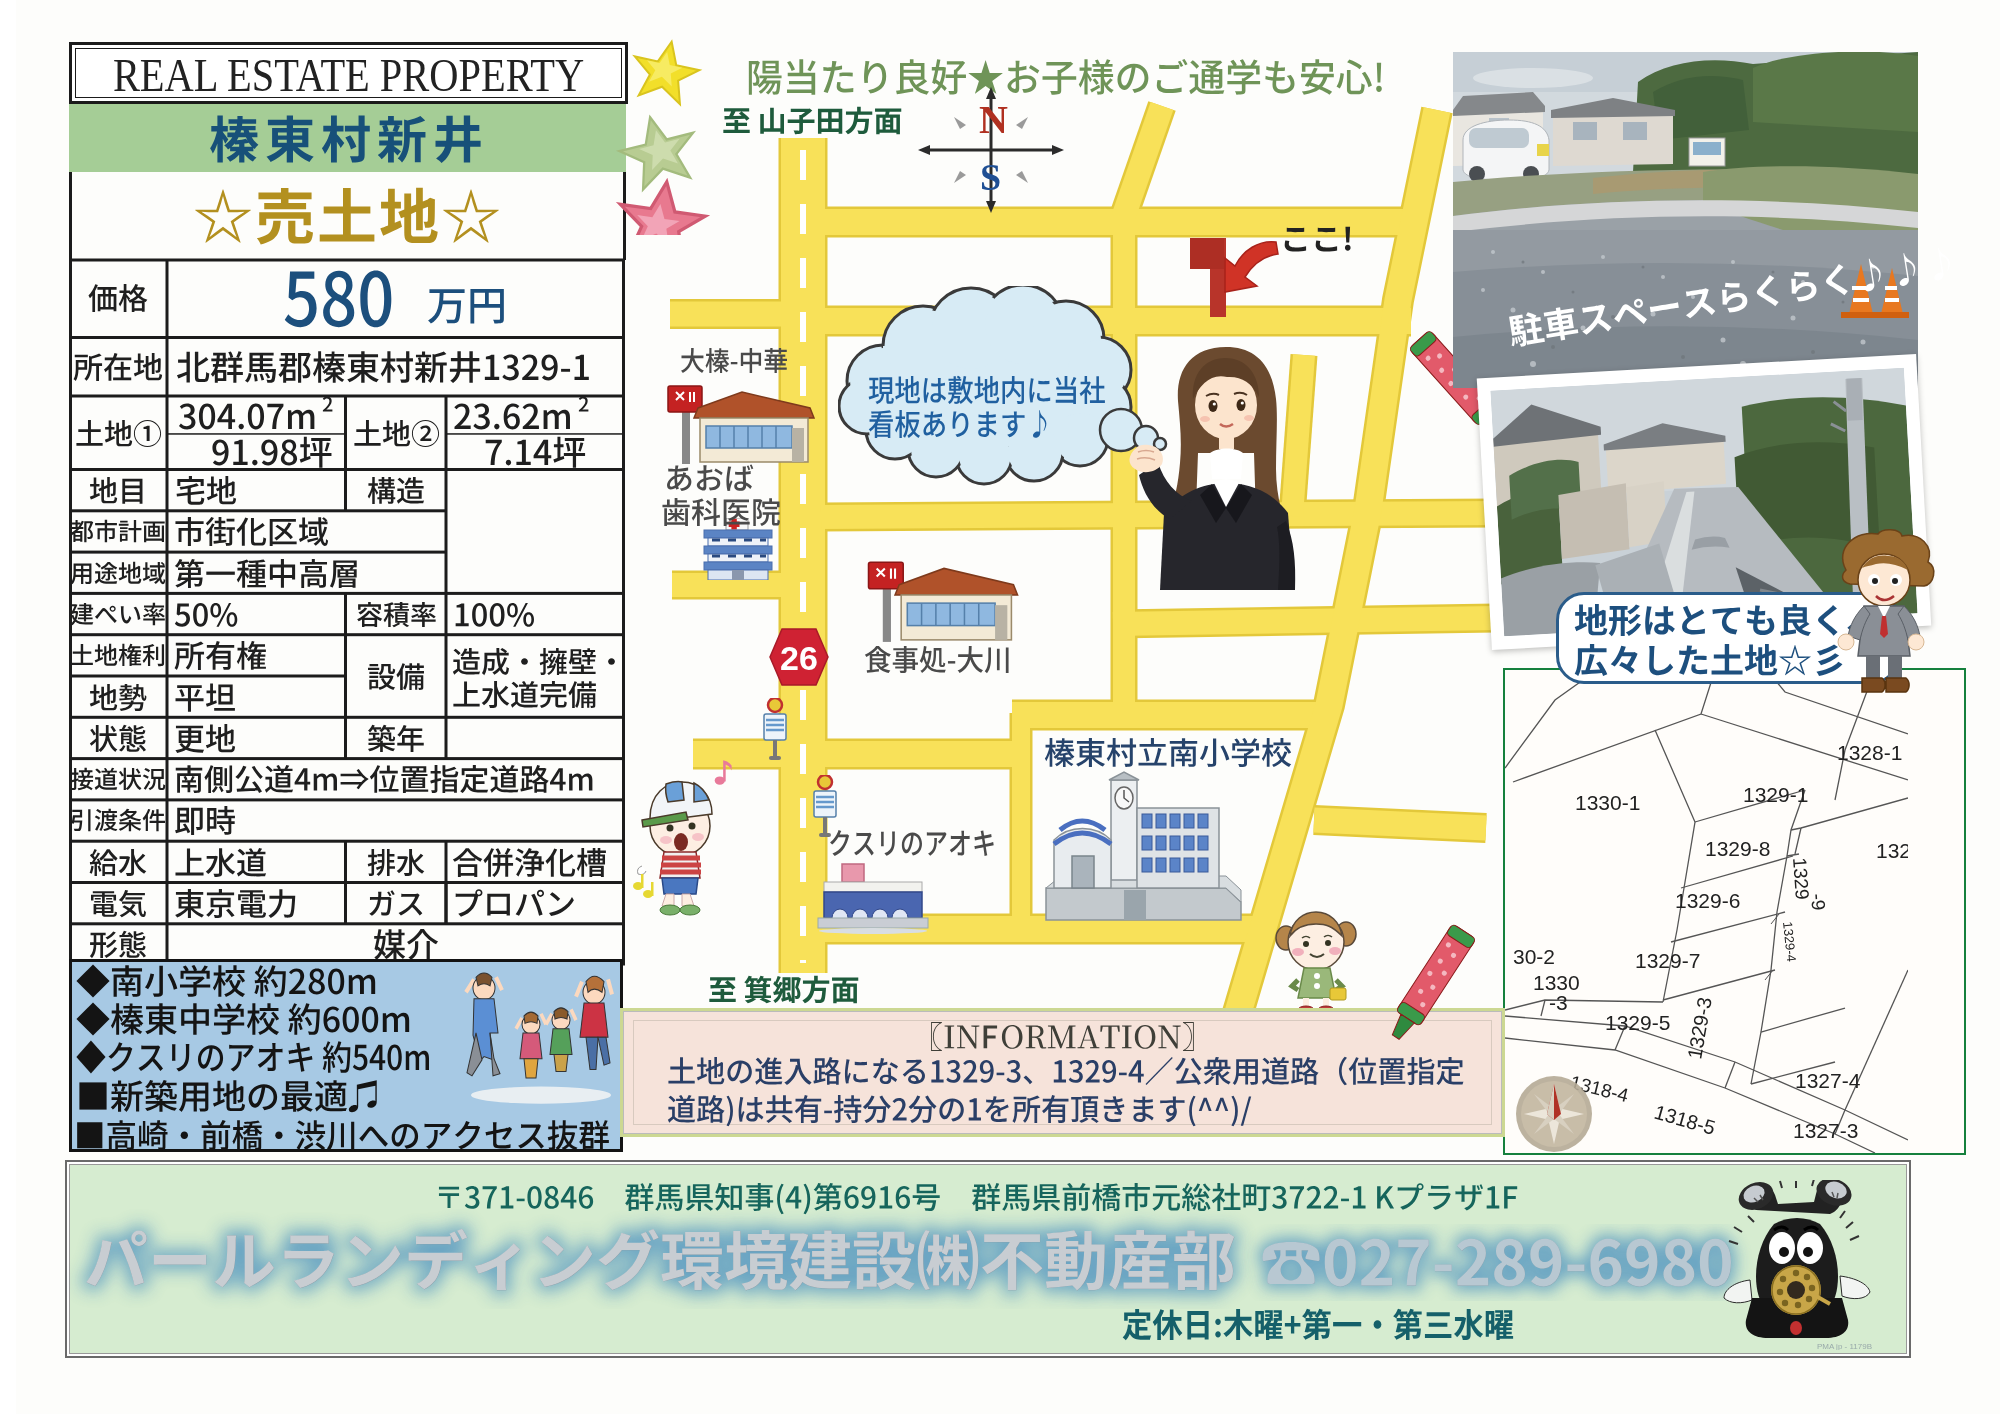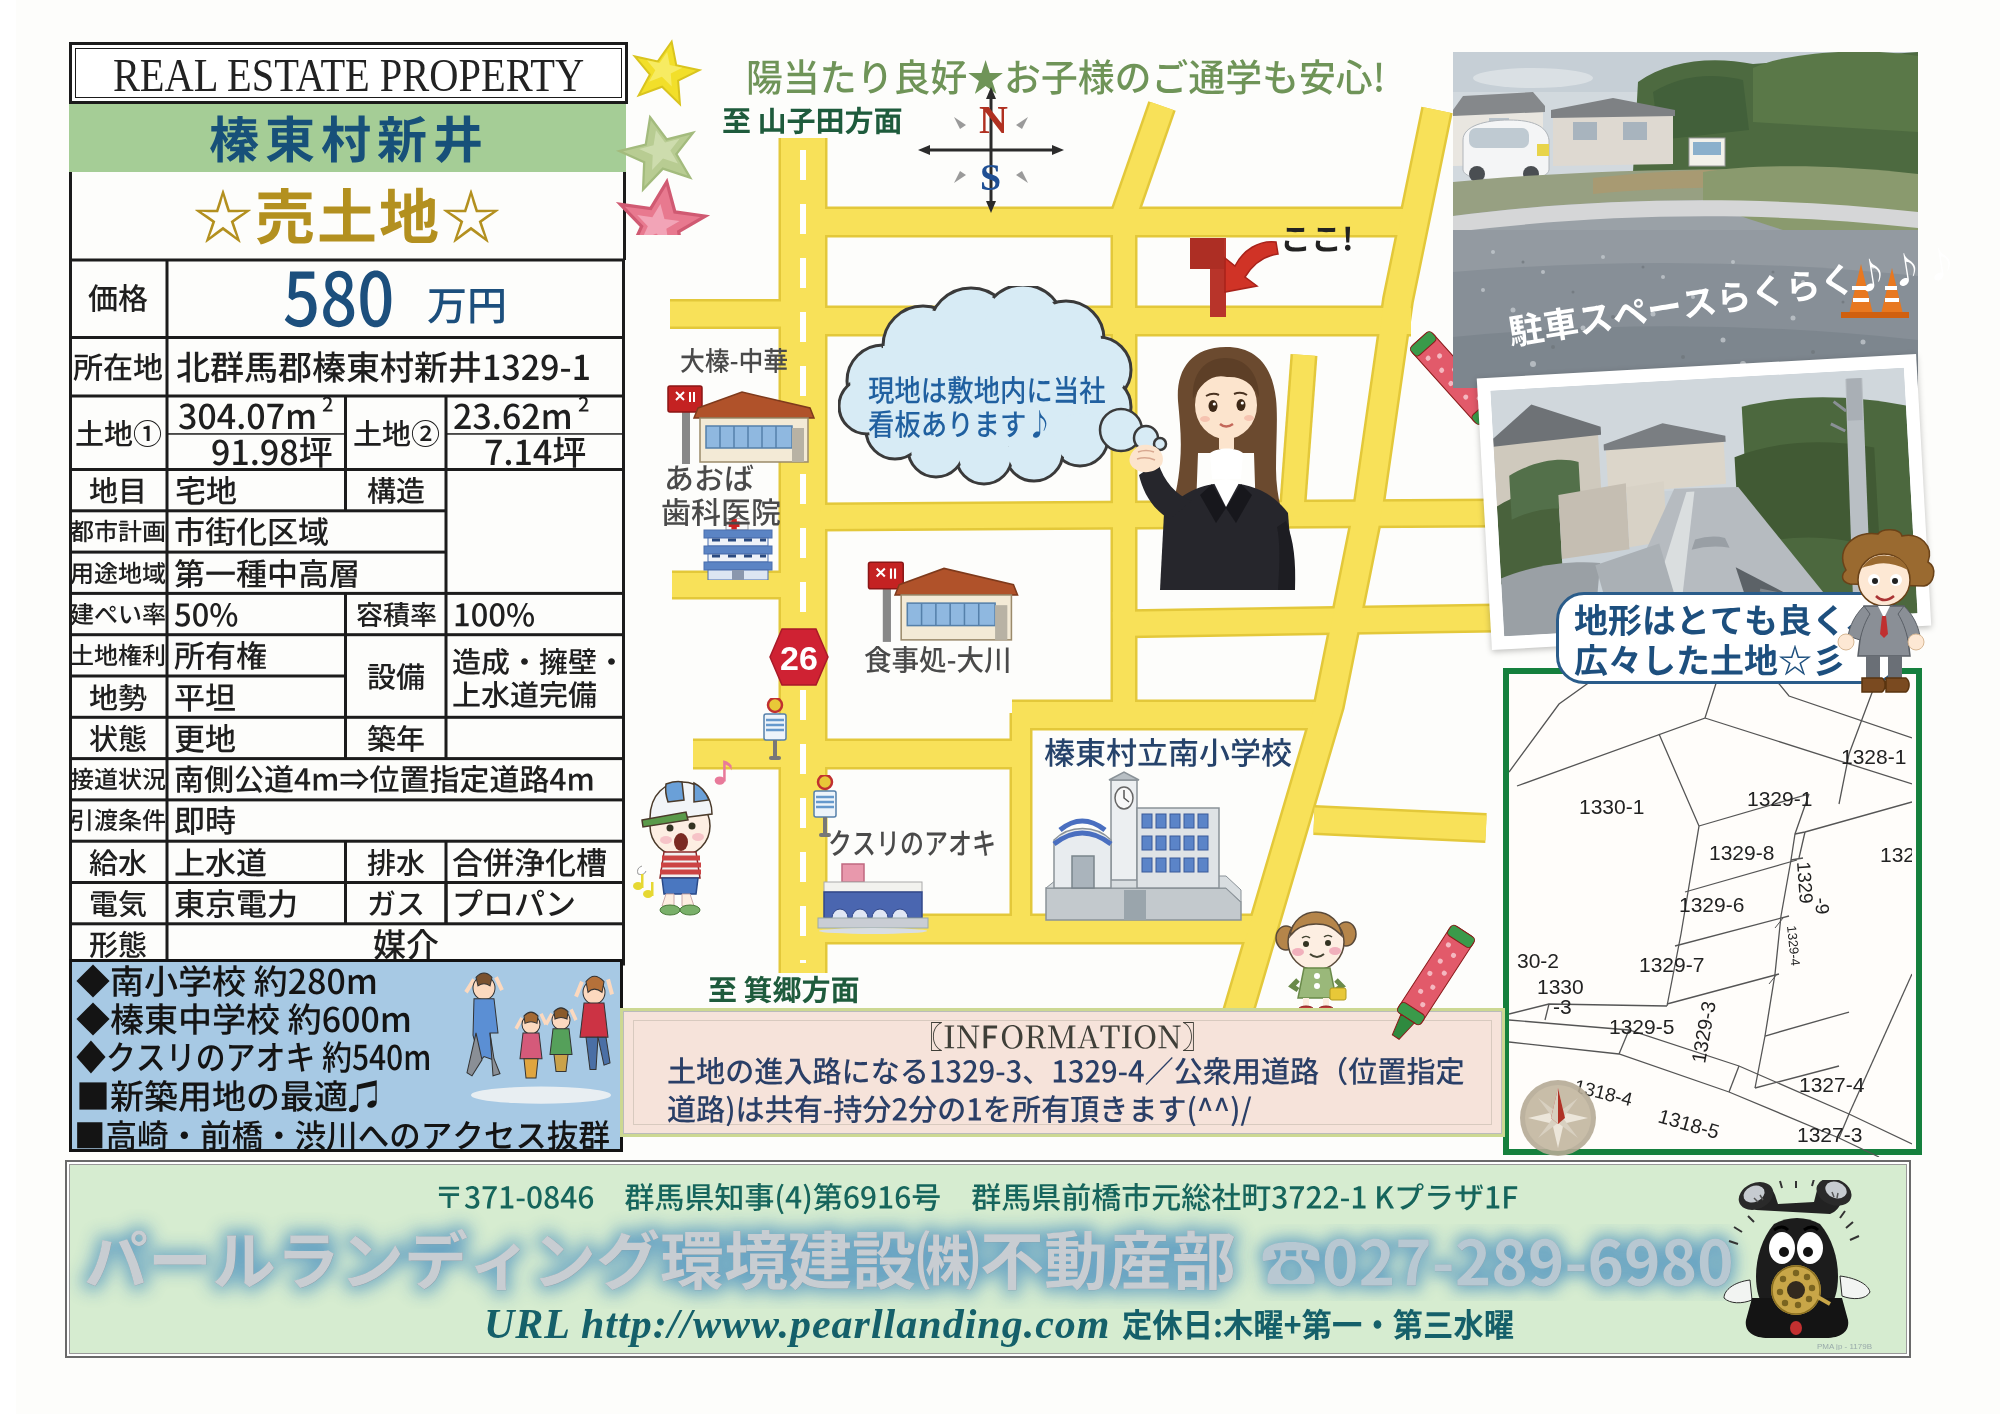--- a/index.html
+++ b/index.html
@@ -1505,21 +1505,21 @@
 <path d="M105 246 L178 108 L242 110 L340 246 Z" fill="#b6bbc0"></path>
 <path d="M140 246 L190 112 L198 112 L175 246 Z" fill="#dadedf"></path>
 <path d="M196 160 q16 -4 30 0 l4 10 q-20 -4 -38 0 Z" fill="#999fa5"></path>
 <path d="M250 246 L235 190 L330 246 Z" fill="#5c6267"></path>
 <path d="M252 228 l60 14 M258 214 l46 12" stroke="#81878c" stroke-width="3"></path>
 <path d="M0 188 C35 176 70 174 100 178 L90 246 L0 246 Z" fill="#9aa0a5"></path>
 <path d="M95 180 L160 162 L180 246 L110 246 Z" fill="#aab0b5"></path>
 </svg>
 </div>
 
-<div class="abs" style="left:1487px;top:668px;width:419px;height:487px;z-index:5;background:#fffdfa;border:6px solid #15803d">
+<div class="abs" style="left:1487px;top:668px;width:463px;height:487px;z-index:5;background:#fffdfa;border:2px solid #15803d">
 <svg width="403" height="483" viewBox="0 0 403 483">
 <g stroke="#555" stroke-width="1.3" fill="none">
 <path d="M0 98 L50 30 L92 0"></path>
 <path d="M8 112 L196 44 L210 0"></path>
 <path d="M196 44 L403 110"></path>
 <path d="M262 0 L280 22 L403 64"></path>
 <path d="M150 60 L190 152 L172 260 L158 332"></path>
 <path d="M190 152 L300 120"></path>
 <path d="M176 218 L288 186"></path>
 <path d="M166 272 L280 242"></path>
@@ -1797,21 +1797,20 @@
         <use href="#g38" x="3730"></use>
         <use href="#g39" x="4320"></use>
         <use href="#g2d" x="4910"></use>
         <use href="#g36" x="5280"></use>
         <use href="#g39" x="5870"></use>
         <use href="#g38" x="6460"></use>
         <use href="#g30" x="7050"></use>
       </g>
     </svg>
 
-<div class="abs" style="left:468px;top:1300px;z-index:12;font-family:'Liberation Serif',serif;font-style:italic;font-weight:bold;font-size:42px;color:#15606a;letter-spacing:1px">URL http://www.pearllanding.com</div>
 
 <svg class="t" style="left:1106.0px;top:1307.5px;z-index:12;" width="392.1" height="33" viewBox="0 -880 12915 1000" preserveAspectRatio="none">
       <g fill="#15606a">
         <use href="#g5b9a" x="0"></use>
         <use href="#g4f11" x="1000"></use>
         <use href="#g65e5" x="2000"></use>
         <use href="#g3a" x="3000"></use>
         <use href="#g6728" x="3325"></use>
         <use href="#g66dc" x="4325"></use>
         <use href="#g2b" x="5325"></use>

